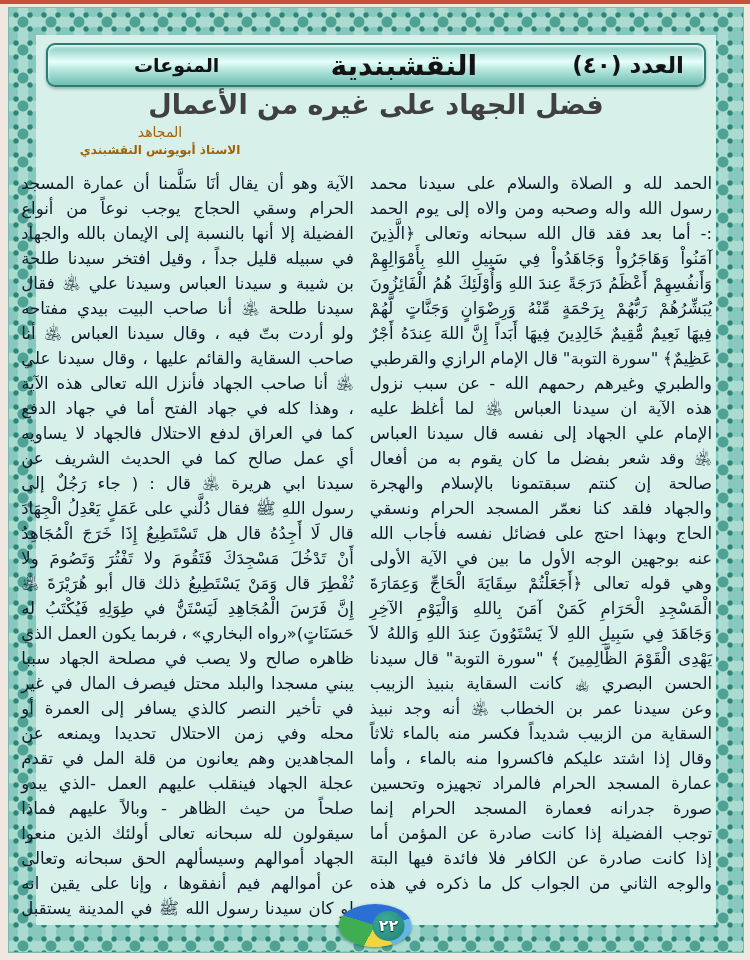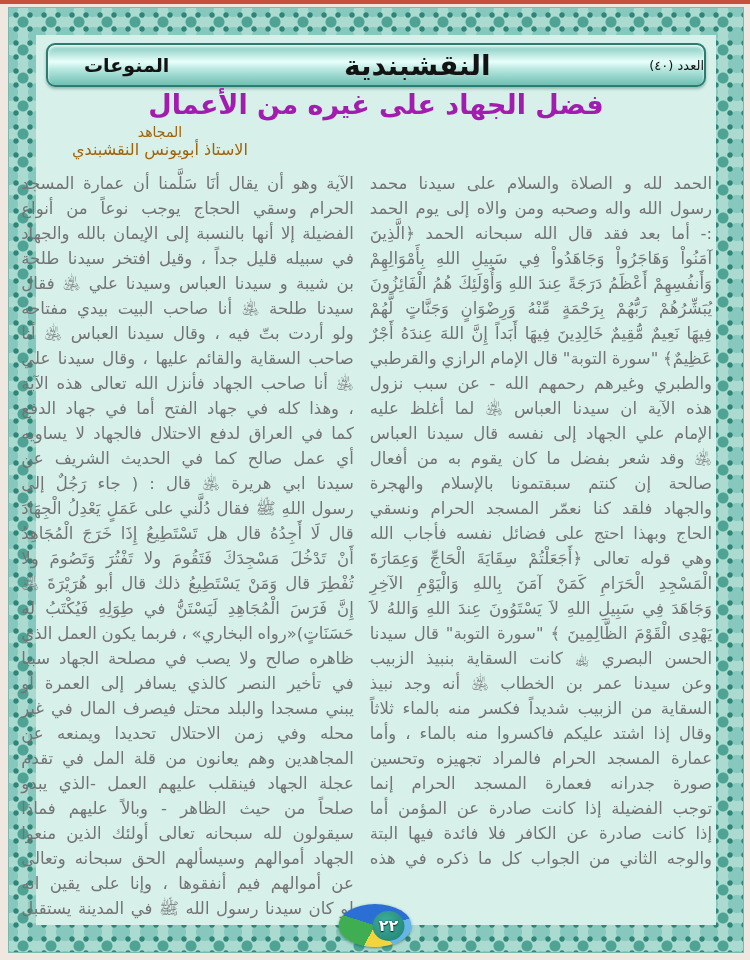--- a/index.html
+++ b/index.html
@@ -28,40 +28,40 @@
   }
   .header-bar{
     position:absolute;top:8px;left:10px;right:10px;height:40px;
     border-radius:9px;
     background:linear-gradient(180deg,#7ec8bd 0%,#e9fffb 42%,#b9e8e0 60%,#6fbfb3 100%);
     border:2px solid #2b7d72;
     box-shadow:inset 0 2px 3px rgba(255,255,255,.9), 0 2px 3px rgba(20,80,70,.35);
     display:flex;align-items:center;justify-content:space-between;
     color:#131313;
   }
-  .issue{font-size:13px;font-weight:normal;}
+  .issue{padding-right:20px;font-size:23px;font-weight:bold;}
   .magname{font-size:28px;font-weight:bold;letter-spacing:1px;transform:translateX(8px);}
-  .section{padding-left:36px;font-size:19px;font-weight:bold;}
+  .section{padding-left:86px;font-size:19px;font-weight:bold;}
   .title{
     position:absolute;top:54px;left:0;right:0;margin:0;
-    text-align:center;font-size:27px;font-weight:bold;color:#a21caf;
+    text-align:center;font-size:27px;font-weight:bold;color:#404040;
   }
   .byline{
     position:absolute;top:88px;left:6px;width:236px;
     text-align:center;color:#a16207;line-height:18px;
   }
   .byline1{font-size:14px;}
-  .byline2{font-size:16px;}
+  .byline2{font-size:12px;font-weight:bold;}
   .columns{
     position:absolute;top:136px;left:2px;right:4px;bottom:6px;
     display:flex;gap:16px;direction:rtl;
   }
   .col{flex:1;direction:rtl;}
   .text-line{
-    height:25px;line-height:25px;font-size:16.5px;color:#737373;
+    height:25px;line-height:25px;font-size:16.5px;color:#0f172a;
     white-space:nowrap;text-align:justify;text-align-last:justify;
     word-spacing:-0.5px;
   }
   .badge{
     position:absolute;left:50%;bottom:13px;transform:translateX(-50%);
     width:46px;height:43px;border-radius:50%;
     background:conic-gradient(#2b6fd4 0 22%,#65b5e8 22% 38%,#f2d53c 38% 58%,#3fae52 58% 80%,#2b6fd4 80% 100%);
     box-shadow:0 1px 3px rgba(0,60,50,.5);
     display:flex;align-items:center;justify-content:center;
     z-index:5;
@@ -91,33 +91,34 @@
     </div>
     <h1 class="title">فضل الجهاد على غيره من الأعمال</h1>
     <div class="byline">
       <div class="byline1">المجاهد</div>
       <div class="byline2">الاستاذ أبويونس النقشبندي</div>
     </div>
     <div class="columns">
       <div class="col">
           <div class="text-line">الحمد لله و الصلاة والسلام على سيدنا محمد</div>
           <div class="text-line">رسول الله واله وصحبه ومن والاه إلى يوم الحمد</div>
-          <div class="text-line">:- أما بعد فقد قال الله سبحانه الحمد ﴿الَّذِينَ</div>
+          <div class="text-line">:- أما بعد فقد قال الله سبحانه وتعالى ﴿الَّذِينَ</div>
           <div class="text-line">آمَنُواْ وَهَاجَرُواْ وَجَاهَدُواْ فِي سَبِيلِ اللهِ بِأَمْوَالِهِمْ</div>
           <div class="text-line">وَأَنفُسِهِمْ أَعْظَمُ دَرَجَةً عِندَ اللهِ وَأُوْلَئِكَ هُمُ الْفَائِزُونَ</div>
           <div class="text-line">يُبَشِّرُهُمْ رَبُّهُمْ بِرَحْمَةٍ مِّنْهُ وَرِضْوَانٍ وَجَنَّاتٍ لَّهُمْ</div>
           <div class="text-line">فِيهَا نَعِيمٌ مُّقِيمٌ خَالِدِينَ فِيهَا أَبَداً إِنَّ اللهَ عِندَهُ أَجْرٌ</div>
           <div class="text-line">عَظِيمٌ﴾ "سورة التوبة" قال الإمام الرازي والقرطبي</div>
           <div class="text-line">والطبري وغيرهم رحمهم الله - عن سبب نزول</div>
           <div class="text-line">هذه الآية ان سيدنا العباس ﵁ لما أغلظ عليه</div>
           <div class="text-line">الإمام علي الجهاد إلى نفسه قال سيدنا العباس</div>
           <div class="text-line">﵁ وقد شعر بفضل ما كان يقوم به من أفعال</div>
           <div class="text-line">صالحة إن كنتم سبقتمونا بالإسلام والهجرة</div>
           <div class="text-line">والجهاد فلقد كنا نعمّر المسجد الحرام ونسقي</div>
           <div class="text-line">الحاج وبهذا احتج على فضائل نفسه فأجاب الله</div>
+          <div class="text-line">عنه بوجهين الوجه الأول ما بين في الآية الأولى</div>
           <div class="text-line">وهي قوله تعالى ﴿أَجَعَلْتُمْ سِقَايَةَ الْحَاجِّ وَعِمَارَةَ</div>
           <div class="text-line">الْمَسْجِدِ الْحَرَامِ كَمَنْ آمَنَ بِاللهِ وَالْيَوْمِ الآخِرِ</div>
           <div class="text-line">وَجَاهَدَ فِي سَبِيلِ اللهِ لاَ يَسْتَوُونَ عِندَ اللهِ وَاللهُ لاَ</div>
           <div class="text-line">يَهْدِى الْقَوْمَ الظَّالِمِينَ ﴾ "سورة التوبة" قال سيدنا</div>
           <div class="text-line">الحسن البصري ﵀ كانت السقاية بنبيذ الزبيب</div>
           <div class="text-line">وعن سيدنا عمر بن الخطاب ﵁ أنه وجد نبيذ</div>
           <div class="text-line">السقاية من الزبيب شديداً فكسر منه بالماء ثلاثاً</div>
           <div class="text-line">وقال إذا اشتد عليكم فاكسروا منه بالماء ، وأما</div>
           <div class="text-line">عمارة المسجد الحرام فالمراد تجهيزه وتحسين</div>
           <div class="text-line">صورة جدرانه فعمارة المسجد الحرام إنما</div>
@@ -139,22 +140,22 @@
           <div class="text-line">كما في العراق لدفع الاحتلال فالجهاد لا يساويه</div>
           <div class="text-line">أي عمل صالح كما في الحديث الشريف عن</div>
           <div class="text-line">سيدنا ابي هريرة ﵁ قال : ( جاء رَجُلٌ إلى</div>
           <div class="text-line">رسول اللهِ ﷺ فقال دُلَّني على عَمَلٍ يَعْدِلُ الْجِهَادَ</div>
           <div class="text-line">قال لَا أَجِدُهُ قال هل تَسْتَطِيعُ إِذَا خَرَجَ الْمُجَاهِدُ</div>
           <div class="text-line">أَنْ تَدْخُلَ مَسْجِدَكَ فَتَقُومَ ولا تَفْتُرَ وَتَصُومَ ولا</div>
           <div class="text-line">تُفْطِرَ قال وَمَنْ يَسْتَطِيعُ ذلك قال أبو هُرَيْرَةَ ﵁</div>
           <div class="text-line">إِنَّ فَرَسَ الْمُجَاهِدِ لَيَسْتَنُّ في طِوَلِهِ فَيُكْتَبُ له</div>
           <div class="text-line">حَسَنَاتٍ)«رواه البخاري» ، فربما يكون العمل الذي</div>
           <div class="text-line">ظاهره صالح ولا يصب في مصلحة الجهاد سببا</div>
+          <div class="text-line">يبني مسجدا والبلد محتل فيصرف المال في غير</div>
           <div class="text-line">في تأخير النصر كالذي يسافر إلى العمرة أو</div>
-          <div class="text-line">يبني مسجدا والبلد محتل فيصرف المال في غير</div>
           <div class="text-line">محله وفي زمن الاحتلال تحديدا ويمنعه عن</div>
           <div class="text-line">المجاهدين وهم يعانون من قلة المل في تقدم</div>
           <div class="text-line">عجلة الجهاد فينقلب عليهم العمل -الذي يبدو</div>
           <div class="text-line">صلحاً من حيث الظاهر - وبالاً عليهم فماذا</div>
           <div class="text-line">سيقولون لله سبحانه تعالى أولئك الذين منعوا</div>
           <div class="text-line">الجهاد أموالهم وسيسألهم الحق سبحانه وتعالى</div>
           <div class="text-line">عن أموالهم فيم أنفقوها ، وإنا على يقين انه</div>
           <div class="text-line">لو كان سيدنا رسول الله ﷺ في المدينة يستقبل</div>
         </div>
     </div>

